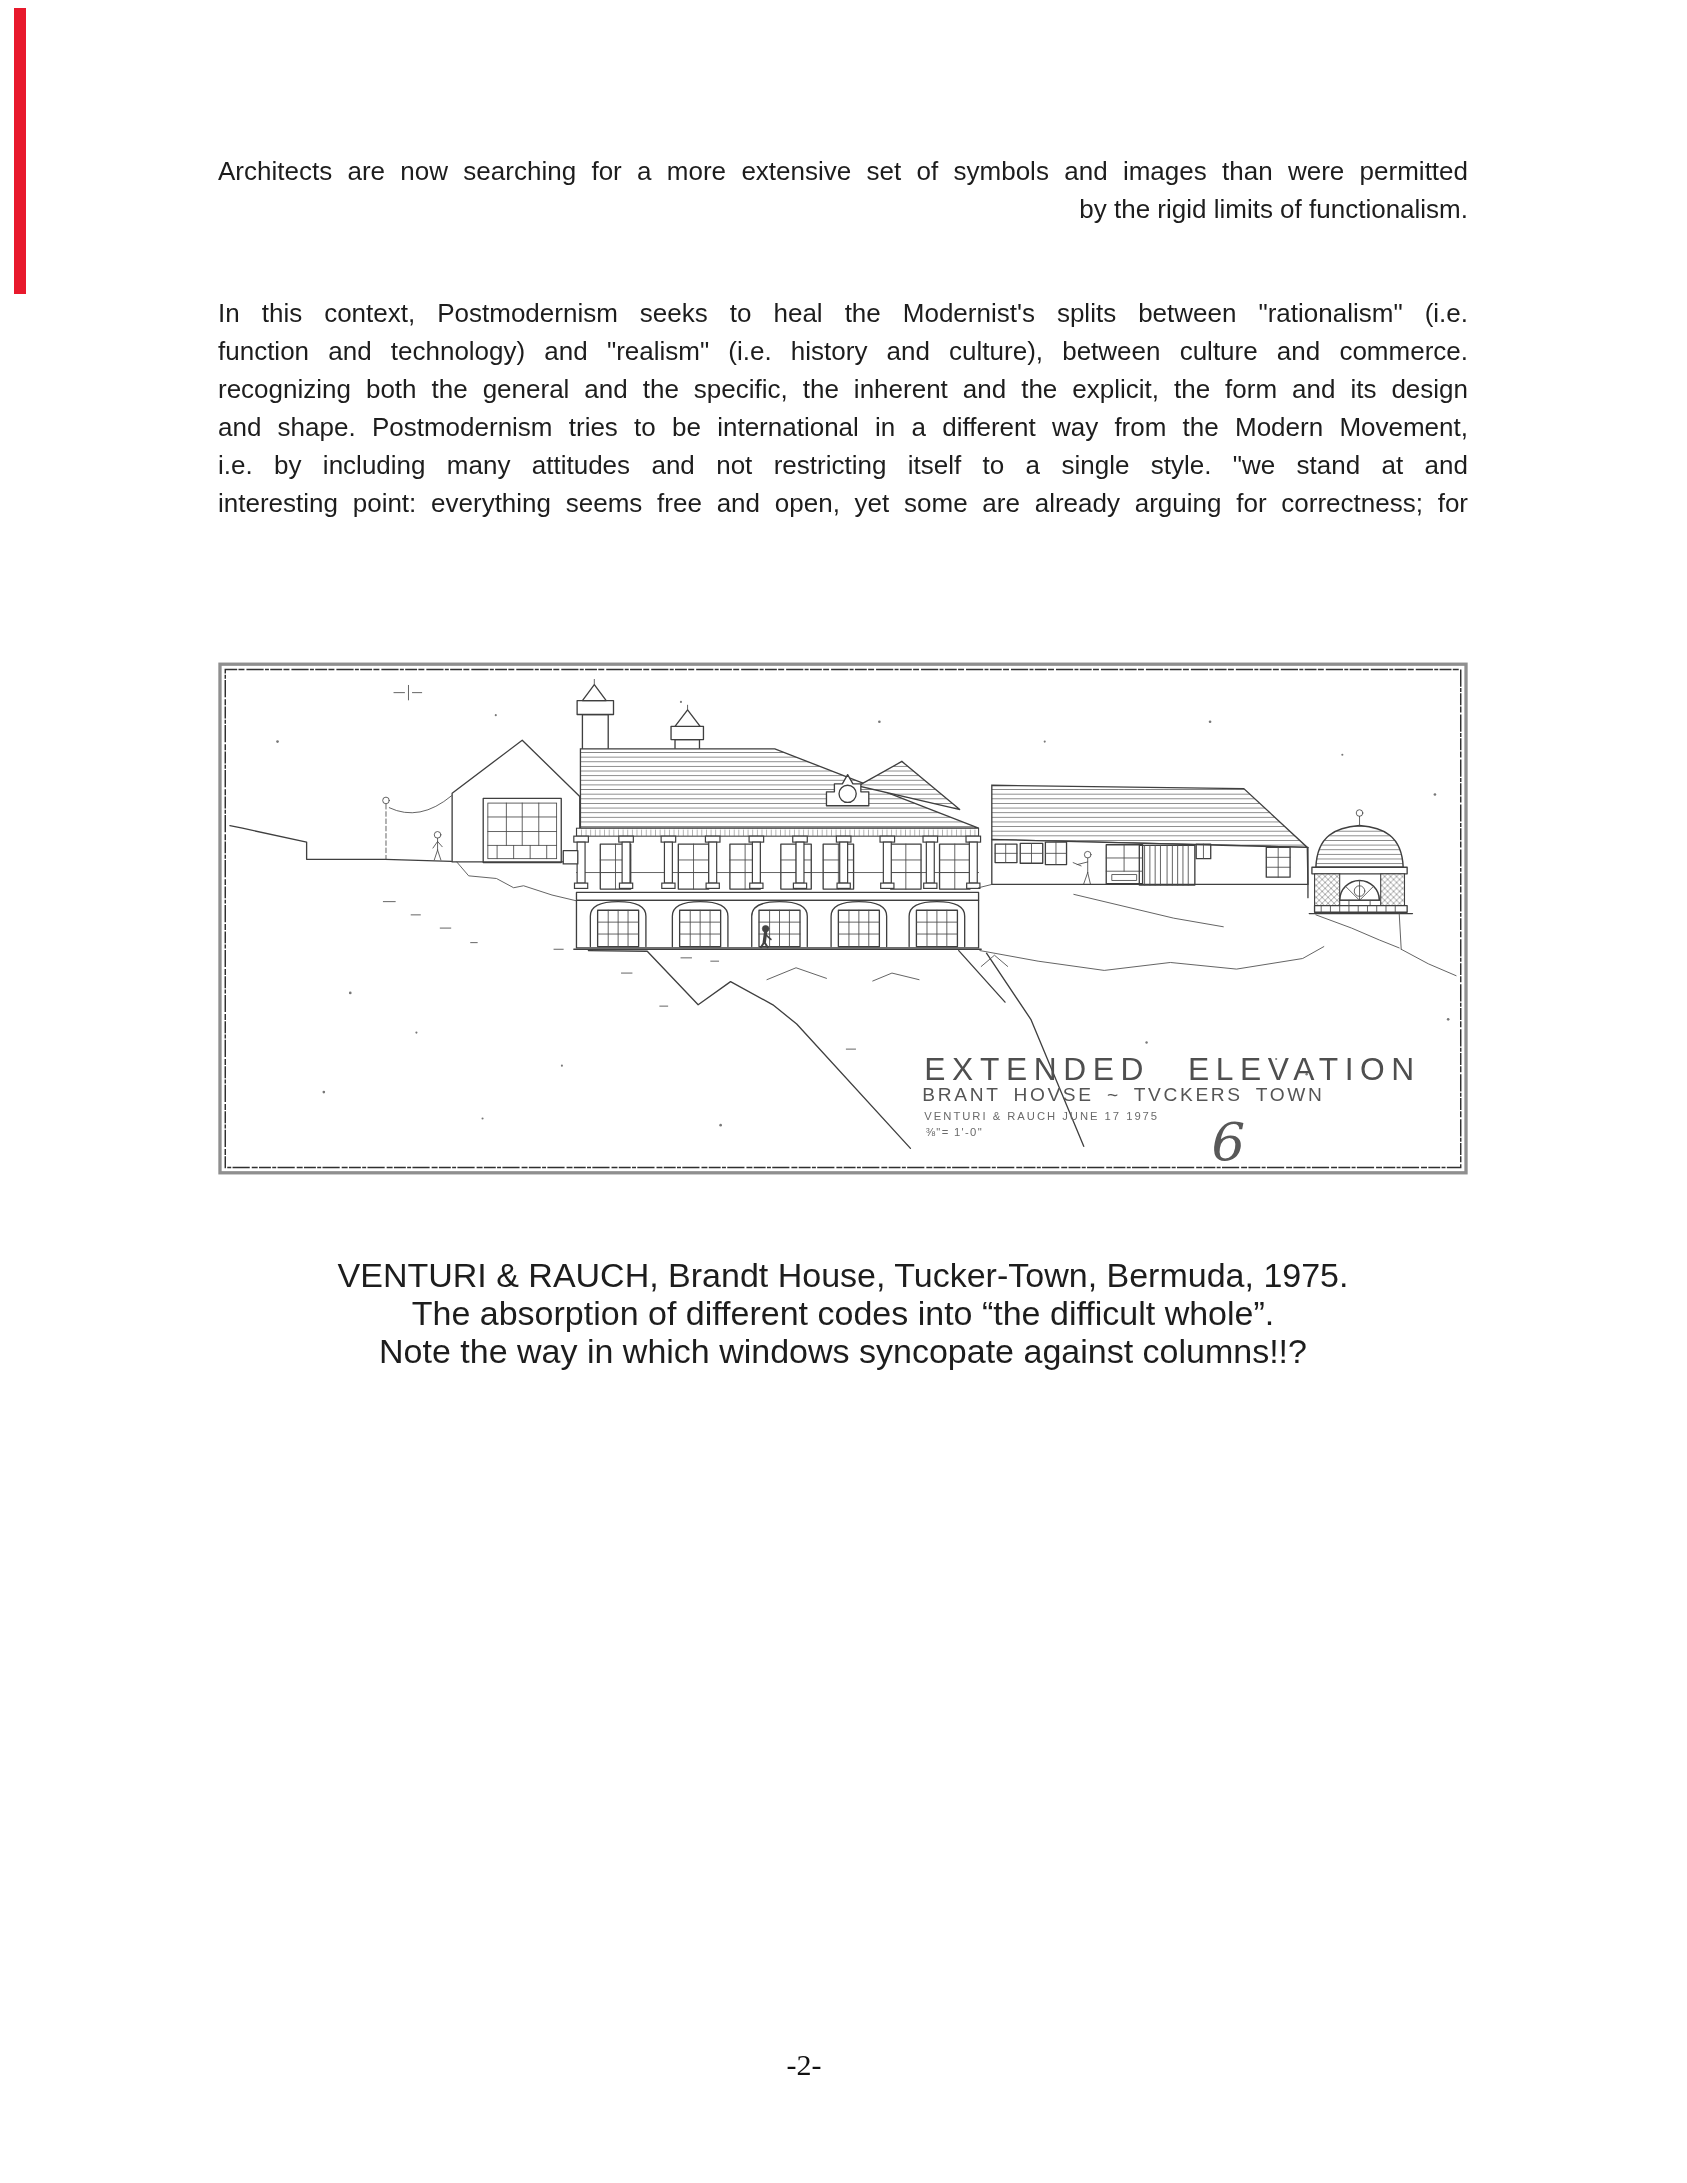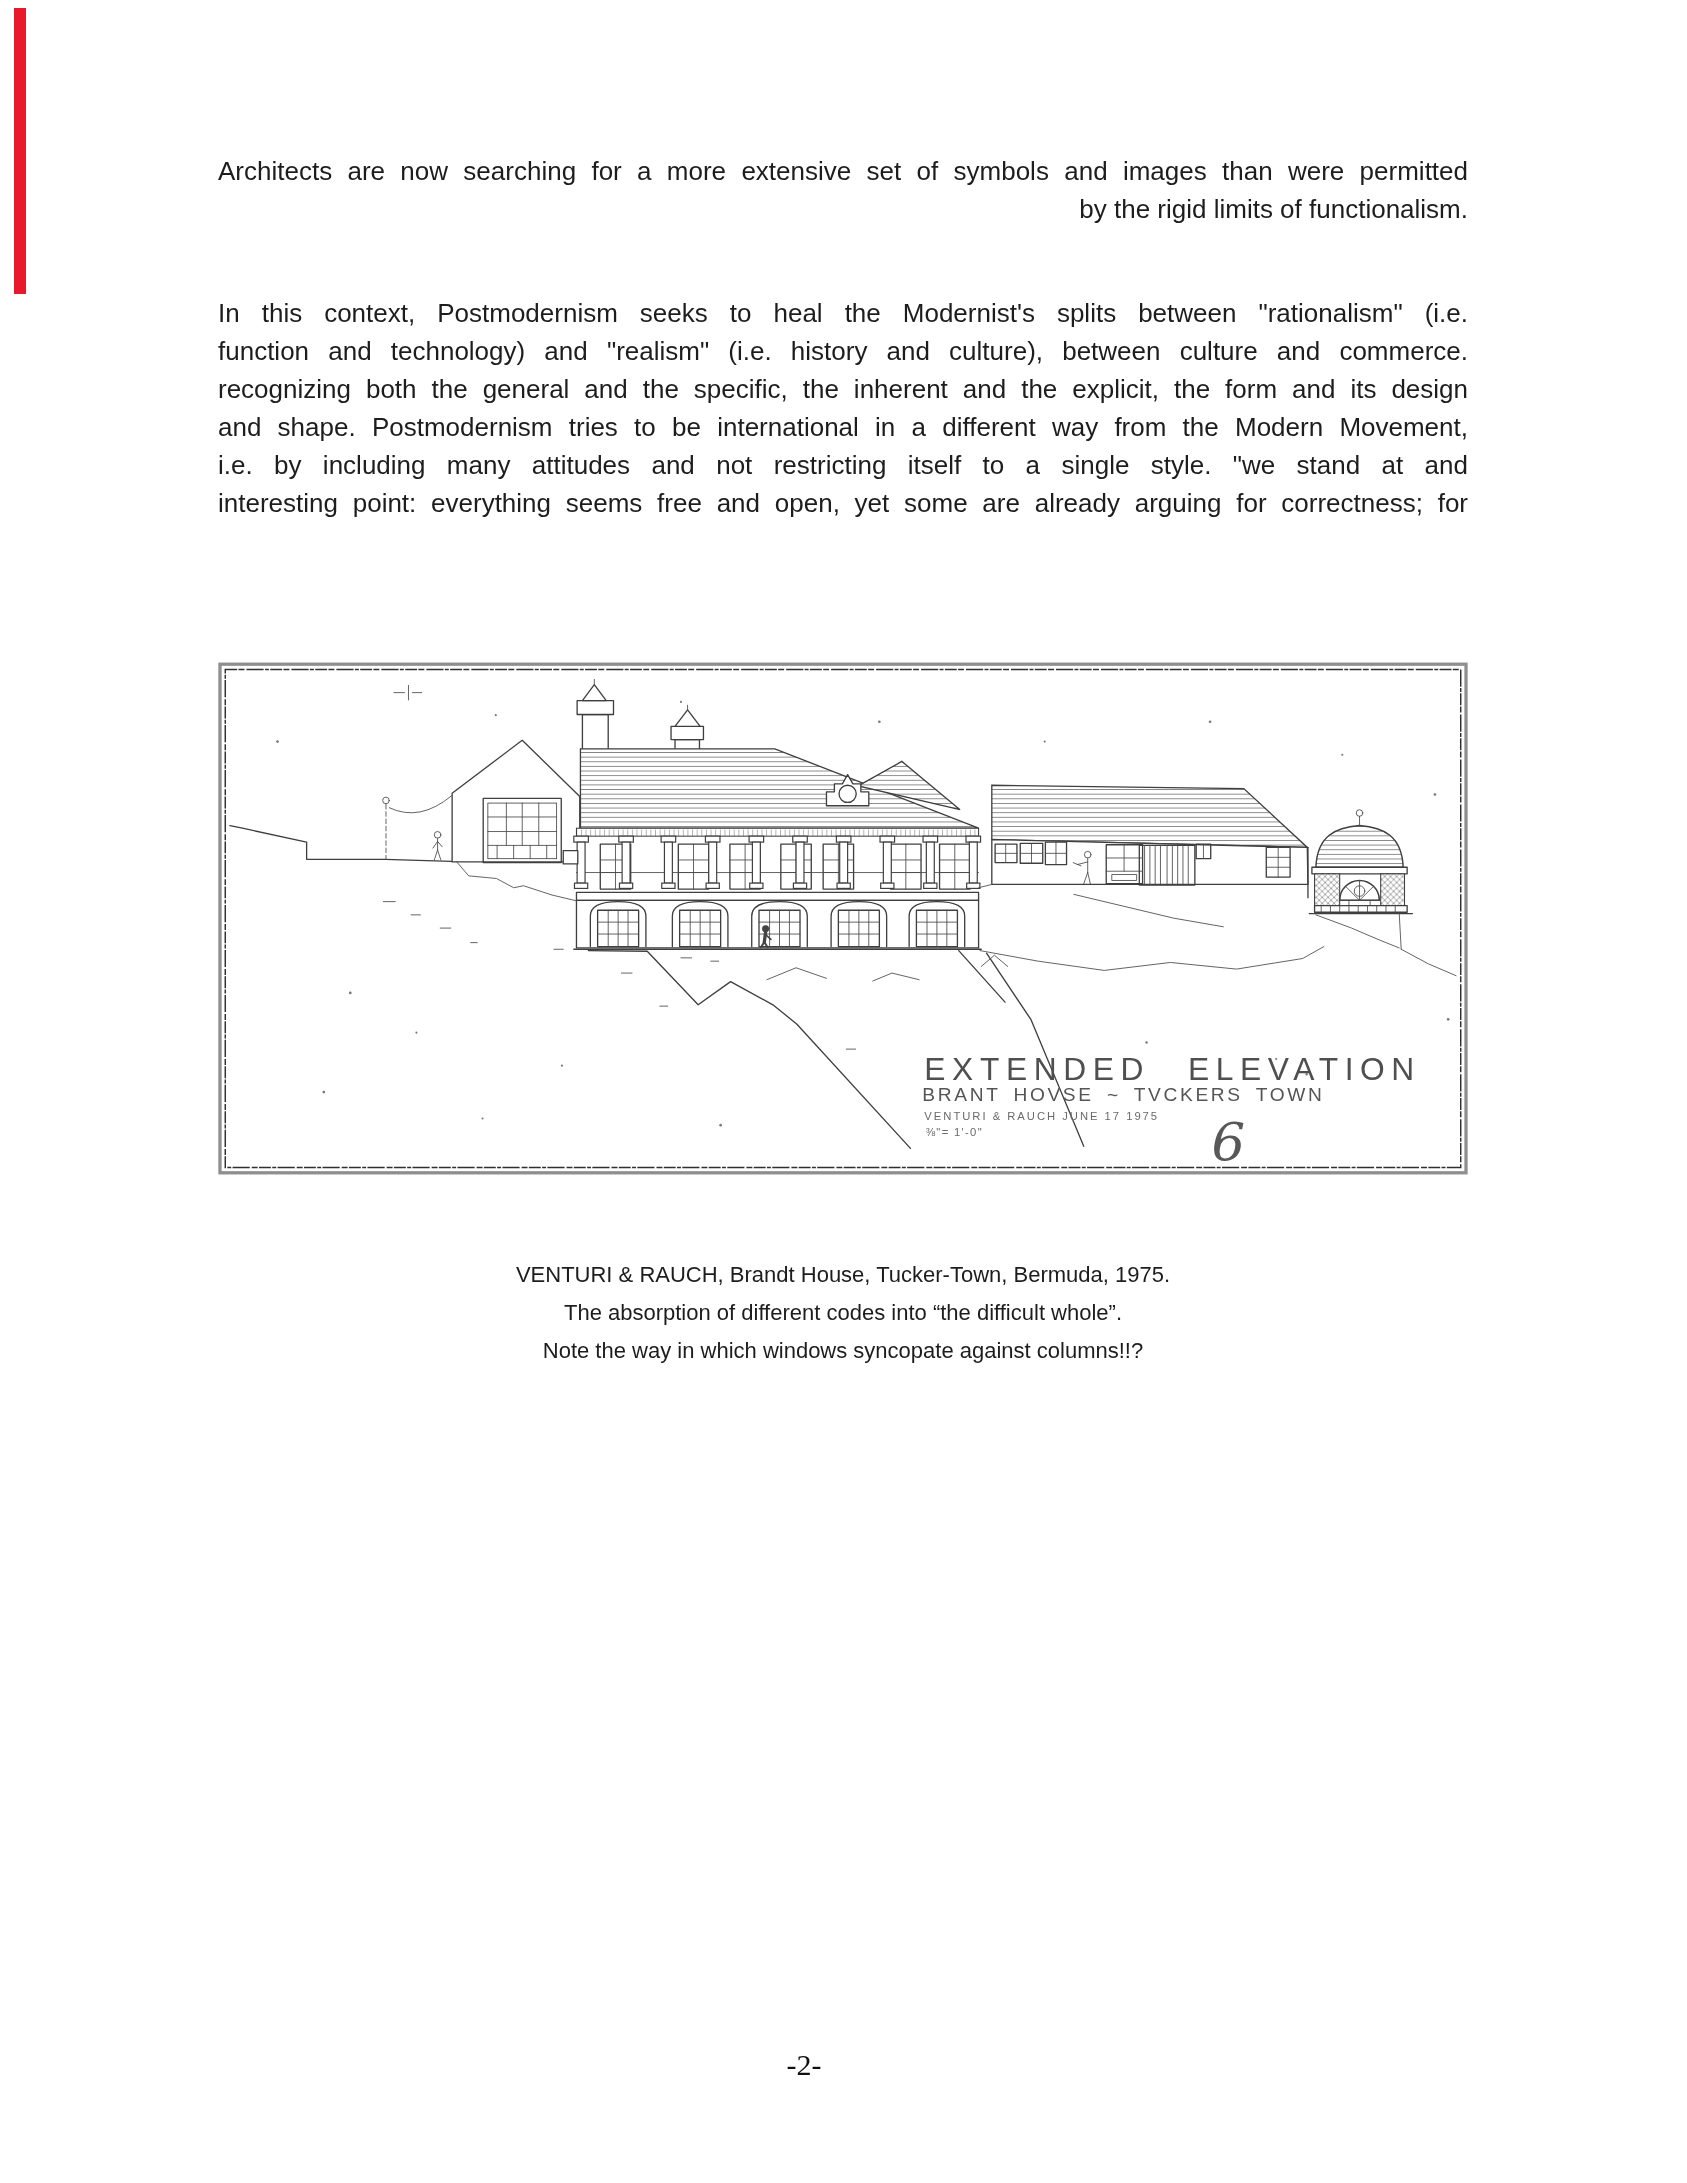--- a/index.html
+++ b/index.html
@@ -11,21 +11,21 @@
     position:absolute; left:14px; top:8px; width:12px; height:286px;
     background:#e8192c;
   }
   .bodytext { position:absolute; left:218px; width:1250px; font-size:26px; line-height:38px; }
   .para1 { top:152px; }
   .para2 { top:266px;margin-top:28px; }
   .jline { text-align:justify; text-align-last:justify; }
   .jlast { text-align:right; }
   .figure-frame { position:absolute; left:218px; top:662px; width:1250px; height:513px; }
   .caption { position:absolute; left:218px; top:1256px; width:1250px; text-align:center;
-             font-size:22px; line-height:38px; }
+             font-size:34px; line-height:38px; }
   .pagenum { position:absolute; left:738px; top:2048px; width:132px; text-align:center;
              font-family:"Liberation Serif", serif; font-size:30px; color:#111; }
   svg text { font-family:"Liberation Sans", sans-serif; }
   .sketch { stroke:#3f3f3f; fill:none; stroke-width:2; stroke-linecap:round; stroke-linejoin:round; }
   .sketch-thin { stroke:#4a4a4a; fill:none; stroke-width:1.3; stroke-linecap:round; }
   .whitefill { fill:#ffffff; }
 </style>
 </head>
 <body>
 

